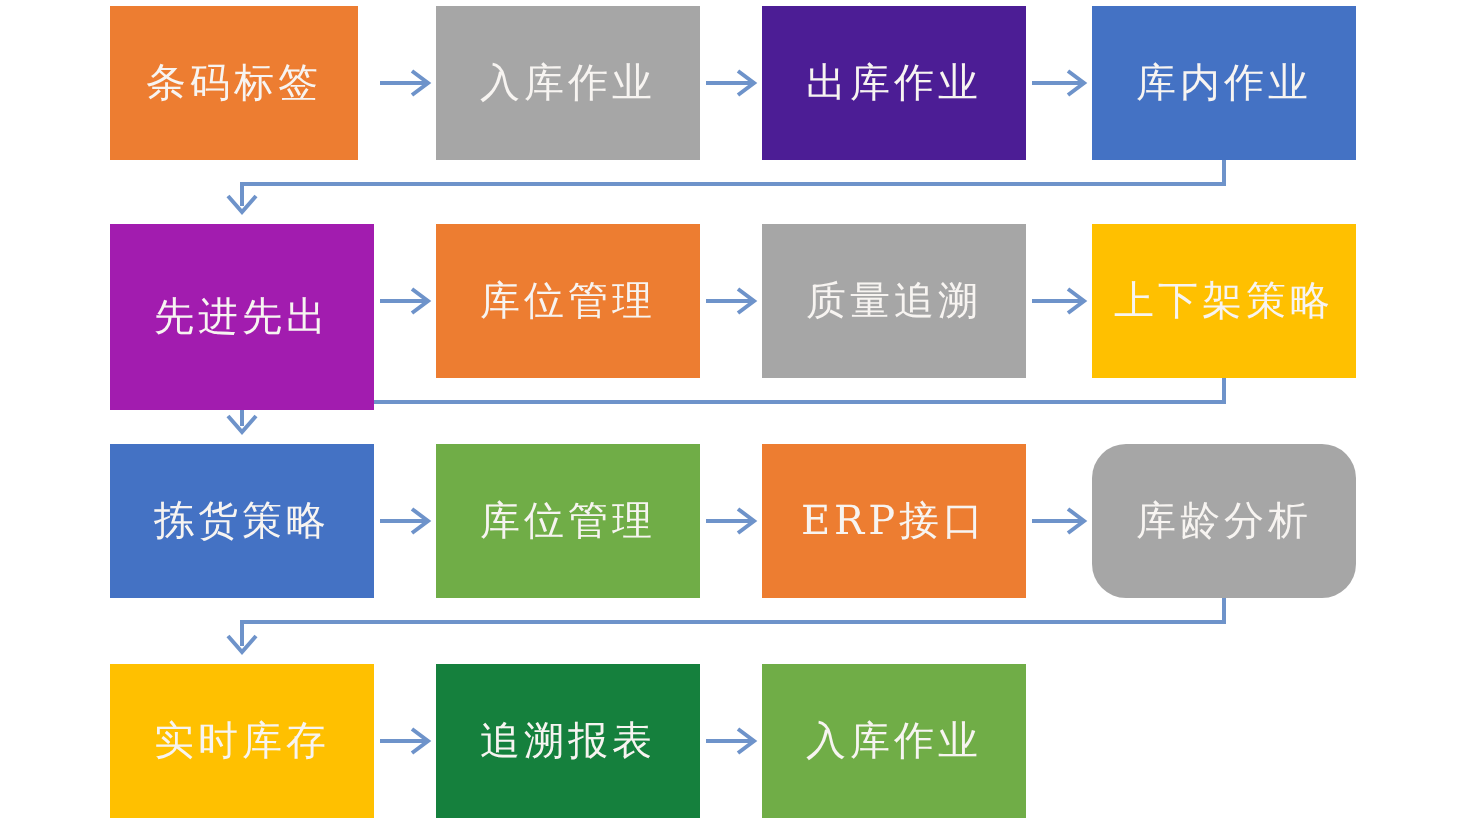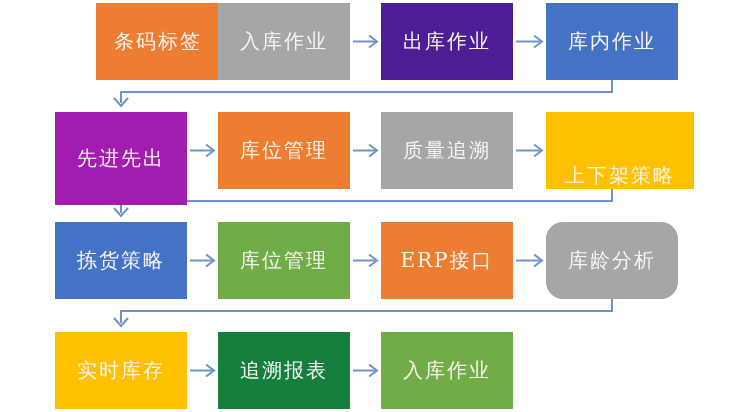--- a/index.html
+++ b/index.html
@@ -59,42 +59,42 @@
       <polyline points="369,254.5 377,260.5 369,266.5" fill="none" stroke="#6e93ca" stroke-width="2"></polyline>
       <line x1="516" y1="260.5" x2="541" y2="260.5" fill="none" stroke="#6e93ca" stroke-width="2"></line>
       <polyline points="534,254.5 542,260.5 534,266.5" fill="none" stroke="#6e93ca" stroke-width="2"></polyline>
       <path d="M612,299 V311 H121 V323" fill="none" stroke="#6e93ca" stroke-width="2"></path>
       <polyline points="114,318 121,326 128,318" fill="none" stroke="#6e93ca" stroke-width="2"></polyline>
       <line x1="190" y1="370.5" x2="213" y2="370.5" fill="none" stroke="#6e93ca" stroke-width="2"></line>
       <polyline points="206,364.5 214,370.5 206,376.5" fill="none" stroke="#6e93ca" stroke-width="2"></polyline>
       <line x1="353" y1="370.5" x2="376" y2="370.5" fill="none" stroke="#6e93ca" stroke-width="2"></line>
       <polyline points="369,364.5 377,370.5 369,376.5" fill="none" stroke="#6e93ca" stroke-width="2"></polyline>
     </svg>
-<div class="box" style="left: 55px; top: 3px; width: 124px; height: 77px; background: rgb(237, 125, 49); margin-left: 41px;">
+<div class="box" style="left: 55px; top: 3px; width: 124px; height: 77px; background: rgb(237, 125, 49);">
       <span>条码标签</span>
     </div>
     <div class="box" style="left: 218px; top: 3px; width: 132px; height: 77px; background: rgb(166, 166, 166);">
       <span>入库作业</span>
     </div>
     <div class="box" style="left: 381px; top: 3px; width: 132px; height: 77px; background: #4c1d95;">
       <span>出库作业</span>
     </div>
     <div class="box" style="left: 546px; top: 3px; width: 132px; height: 77px; background: rgb(68, 114, 196);">
       <span>库内作业</span>
     </div>
     <div class="box" style="left: 55px; top: 112px; width: 132px; height: 93px; background: #a21caf;">
       <span>先进先出</span>
     </div>
     <div class="box" style="left: 218px; top: 112px; width: 132px; height: 77px; background: rgb(237, 125, 49);">
       <span>库位管理</span>
     </div>
     <div class="box" style="left: 381px; top: 112px; width: 132px; height: 77px; background: rgb(166, 166, 166);">
       <span>质量追溯</span>
     </div>
-    <div class="box" style="left: 546px; top: 112px; width: 148px; height: 77px; background: rgb(255, 192, 0); align-items: flex-end;">
+    <div class="box" style="left: 546px; top: 112px; width: 132px; height: 77px; background: rgb(255, 192, 0);">
       <span>上下架策略</span>
     </div>
     <div class="box" style="left: 55px; top: 222px; width: 132px; height: 77px; background: rgb(68, 114, 196);">
       <span>拣货策略</span>
     </div>
     <div class="box" style="left: 218px; top: 222px; width: 132px; height: 77px; background: rgb(112, 173, 71);">
       <span>库位管理</span>
     </div>
     <div class="box" style="left: 381px; top: 222px; width: 132px; height: 77px; background: rgb(237, 125, 49);">
       <span>ERP接口</span>

